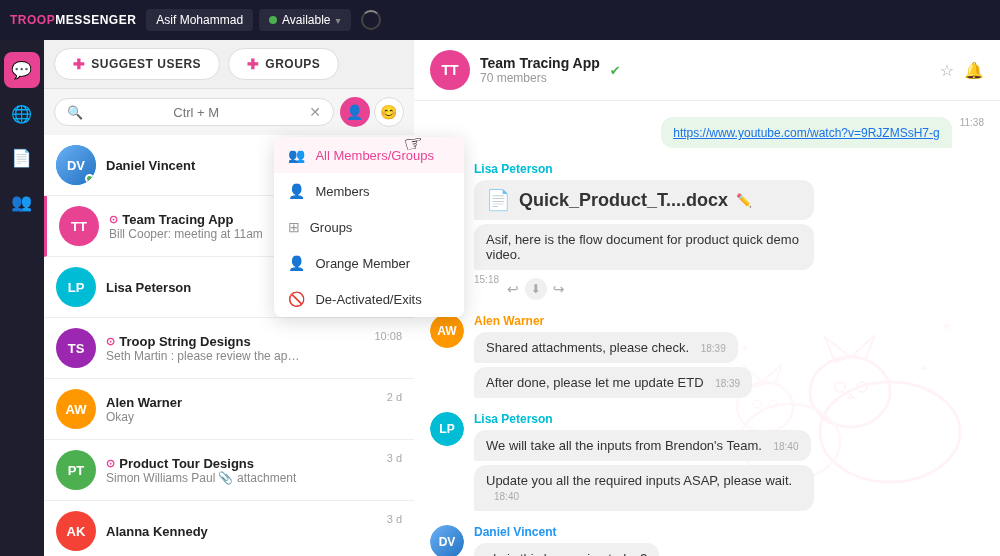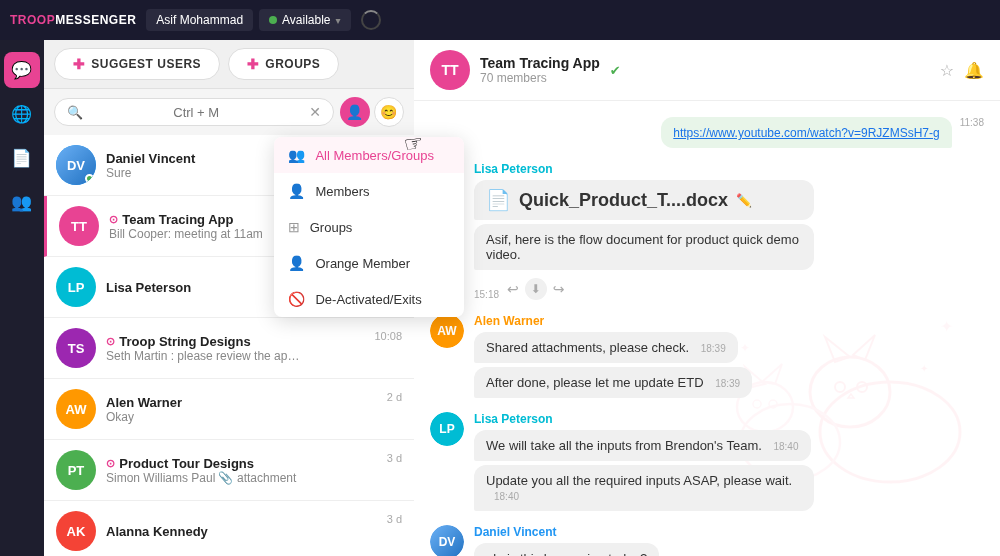--- a/index.html
+++ b/index.html
@@ -464,21 +464,20 @@
 
     <div class="conv-list">
 
       <div class="conv-item">
         <div class="conv-avatar av-blue">
           <div style="width:40px;height:40px;border-radius:50%;background:linear-gradient(135deg,#6ab0f5,#2171c1);display:flex;align-items:center;justify-content:center;color:#fff;font-weight:700;font-size:13px;">DV</div>
           <div class="online-dot"></div>
         </div>
         <div class="conv-info">
           <div class="conv-name">Daniel Vincent</div>
-          <div class="conv-msg">Sure</div>
         </div>
         <div class="conv-time"></div>
       </div>
 
       <div class="conv-item active-conv" style="border-left:3px solid #e84393;">
         <div class="conv-avatar av-pink" style="background:#e84393;width:40px;height:40px;border-radius:50%;display:flex;align-items:center;justify-content:center;color:#fff;font-weight:700;font-size:13px;">TT</div>
         <div class="conv-info">
           <div class="conv-name">
             <span style="font-size:11px;color:#e84393;">⊙</span>
             Team Tracing App
@@ -600,21 +599,21 @@
         <div>
           <div class="msg-sender-name" style="color:#00bcd4;">Lisa Peterson</div>
           <div class="msg-bubble file-bubble">
             <span class="file-icon">📄</span>
             <span style="font-size:18px;font-weight:600;">Quick_Product_T....docx</span>
             <span style="font-size:13px;color:#aaa;">✏️</span>
           </div>
           <div class="msg-bubble" style="margin-top:4px;border-radius:12px 12px 12px 2px;">
             Asif, here is the flow document for product quick demo video.
           </div>
-          <div style="display:flex;align-items:flex-end;gap:8px;margin-top:4px;">
+          <div style="display:flex;align-items:flex-start;gap:8px;margin-top:4px;">
             <span class="msg-time" style="margin-left:0;">15:18</span>
             <div class="msg-actions">
               <span>↩</span>
               <span style="background:#f0f0f0;border-radius:50%;width:22px;height:22px;display:flex;align-items:center;justify-content:center;font-size:12px;">⬇</span>
               <span>↪</span>
             </div>
           </div>
         </div>
       </div>
 

